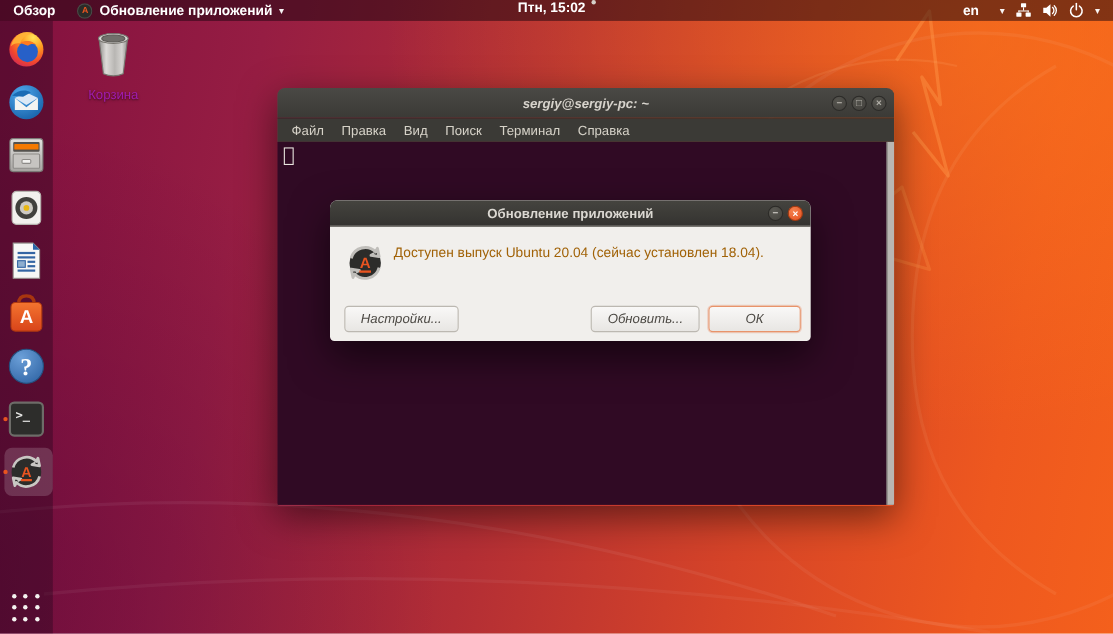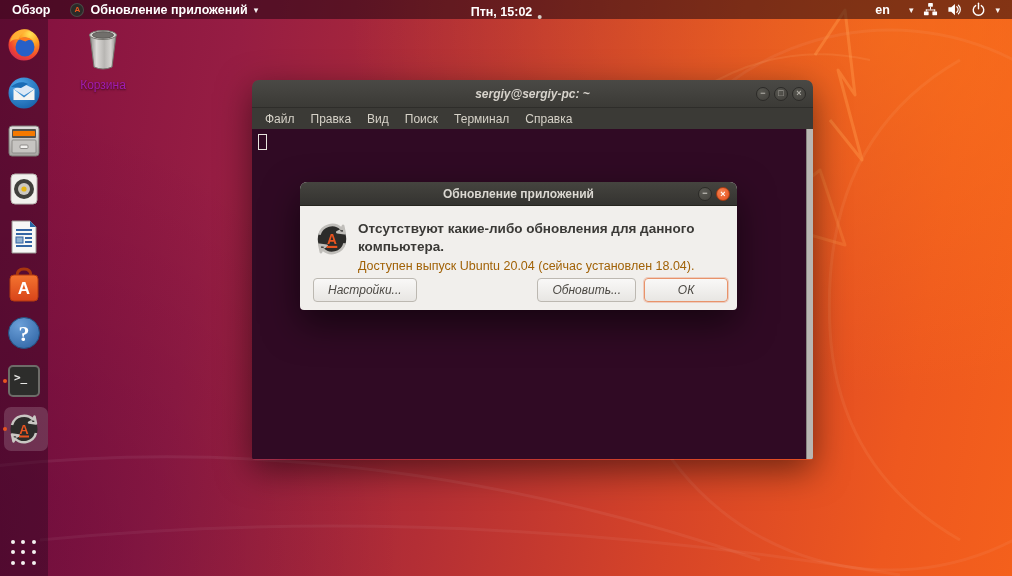--- a/index.html
+++ b/index.html
@@ -26,21 +26,21 @@
   .topbar .appmenu { display:flex; align-items:center; gap:6px; padding:0 8px; height:100%; }
   .mini-app-icon {
     width:14px; height:14px; border-radius:50%; background:#2b2b28;
     display:flex; align-items:center; justify-content:center;
     color:#e95420; font-size:8px; font-weight:700; line-height:1;
     box-shadow:0 0 0 1px rgba(255,255,255,0.15) inset;
   }
   .caret { font-size:9px; opacity:0.95; font-weight:400; }
   .topbar .clock {
     position:absolute; left:50%; top:0; transform:translateX(-50%);
-    height:100%; display:flex; align-items:flex-end; gap:5px; padding:0 8px;
+    height:100%; display:flex; align-items:flex-start; gap:5px; padding:0 8px;
   }
   .notif-dot { width:4px; height:4px; border-radius:50%; background:#d6d0c9; }
   .topbar .right { margin-left:auto; display:flex; align-items:center; gap:10px; padding-right:12px; height:100%; }
   .topbar .kbd { display:flex; align-items:center; gap:19px; }
   .sysicons { display:flex; align-items:center; gap:9px; }
   .sysicons svg { display:block; }
 
   
   .dock {
     position:absolute; left:0; top:19px; width:48px; height:557px;
@@ -385,24 +385,20 @@
   </div>
   <div class="content">
     <svg class="dlg-icon" width="38" height="38" viewBox="0 0 36 36">
       <circle cx="18" cy="18" r="13.5" fill="#2c2c2a"></circle>
       <path d="M6 14 A12.5 12.5 0 0 1 27 8.5 l1.5-3 1.5 7 -7-1 3-1.5" fill="none" stroke="#c0beba" stroke-width="2.5" stroke-linejoin="round"></path>
       <path d="M30 22 A12.5 12.5 0 0 1 9 27.5 l-1.5 3 -1.5-7 7 1 -3 1.5" fill="none" stroke="#c0beba" stroke-width="2.5" stroke-linejoin="round"></path>
       <text x="18" y="22.5" text-anchor="middle" font-family="Liberation Sans, sans-serif" font-size="13" font-weight="bold" fill="#e95420">A</text>
       <rect x="13" y="24.5" width="10" height="2" fill="#e95420"></rect>
     </svg>
     <div class="dlg-text">
-      <div class="dlg-heading">
-        <div>Отсутствуют какие-либо обновления для данного</div>
-        <div>компьютера.</div>
-      </div>
       <div class="dlg-detail">Доступен выпуск Ubuntu 20.04 (сейчас установлен 18.04).</div>
     </div>
     <div class="dlg-buttons">
       <button class="gtkbtn">Настройки...</button>
       <button class="gtkbtn upgrade">Обновить...</button>
       <button class="gtkbtn ok">ОК</button>
     </div>
   </div>
 </div>
 

